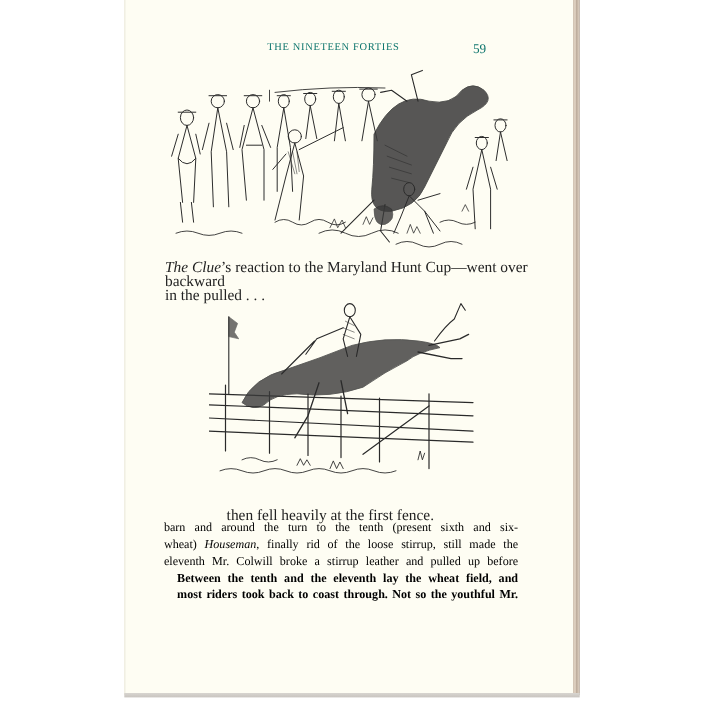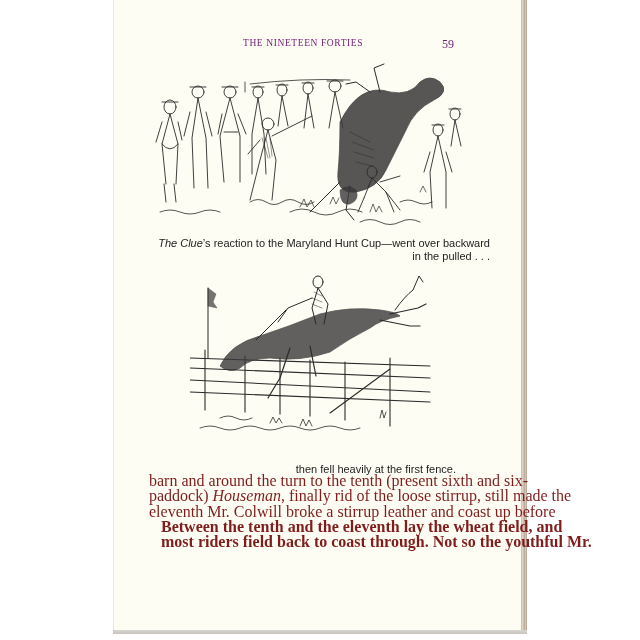--- a/index.html
+++ b/index.html
@@ -41,33 +41,33 @@
       height: 4px;
       background: linear-gradient(to bottom, #d8d5d0, #c8c4bf);
     }
     .running-head {
       position: absolute;
       left: 113px;
       top: 38px;
       width: 409px;
       height: 16px;
       font-family: "Liberation Serif", "DejaVu Serif", serif;
-      color: #701a75;
+      color: #0f766e;
       padding-left: 24px;
     }
     .running-title {
       position: absolute;
       left: 130px;
       top: 0;
       font-size: 9.5px;
       letter-spacing: 0.6px;
     }
     .page-number {
       position: absolute;
-      left: 329px;
+      left: 317px;
       top: -1px;
       font-size: 12px;
       text-align: right;
     }
     .illustration {
       position: absolute;
       background: transparent;
     }
     .illus-1 {
       left: 140px;
@@ -76,47 +76,47 @@
       height: 172px;
     }
     .illus-2 {
       left: 190px;
       top: 268px;
       width: 245px;
       height: 180px;
     }
     .caption {
       position: absolute;
-      font-family: Liberation Sans, sans-serif;
-      font-size: 11px;
+      font-family: Liberation Serif, serif;
+      font-size: 14px;
       color: #222;
-      text-align: right;
+      text-align: left;
       line-height: 13px;
     }
     .caption-1 {
       left: 150px;
       top: 237px;
       width: 340px;
     }
     .caption-2 {
       left: 206px;
       top: 447px;
       width: 250px;
       margin-top: 16px;
     }
     .caption em { font-style: italic; }
     .body-text {
       position: absolute;
       left: 149px;
       top: 473px;
       width: 322px;
       font-family: "Liberation Serif", "DejaVu Serif", serif;
-      font-size: 16px;
+      font-size: 11px;
       line-height: 15.3px;
-      color: #7f1d1d;
+      color: #000000;
       text-align: justify;
     }
     .body-text p {
       margin: 0;
     }
     .body-text p.indent {
       text-indent: 12px;
       font-weight: bold;
     }
     .body-text .line {
@@ -232,21 +232,21 @@
       <path class="ink" stroke-width="1" d="M128 20 l-6 20 l4 16 M128 20 l10 16 l-4 20 M122 30 l-24 10 l-10 14 M96 42 l-30 30"></path>
       <path class="ink" stroke-width="0.5" d="M124 24 l8 4 M122 30 l10 4 M122 36 l10 4"></path>
     </svg>
   </div>
 
   <div class="caption caption-2">then fell heavily at the first fence.</div>
 
   <div class="body-text">
     <p>
       <span class="line">barn and around the turn to the tenth (present sixth and six-</span>
-      <span class="line"><span>paddock) </span><em>Houseman</em><span>, finally rid of the loose stirrup, still made the</span></span>
-      <span class="line">eleventh Mr. Colwill broke a stirrup leather and coast up before</span>
+      <span class="line"><span>wheat) </span><em>Houseman</em><span>, finally rid of the loose stirrup, still made the</span></span>
+      <span class="line">eleventh Mr. Colwill broke a stirrup leather and pulled up before</span>
     </p>
     <p class="indent">
       <span class="line" style="text-indent:12px">Between the tenth and the eleventh lay the wheat field, and</span>
-      <span class="line">most riders field back to coast through. Not so the youthful Mr.</span>
+      <span class="line">most riders took back to coast through. Not so the youthful Mr.</span>
     </p>
   </div>
 </div>
 
 </body></html>

